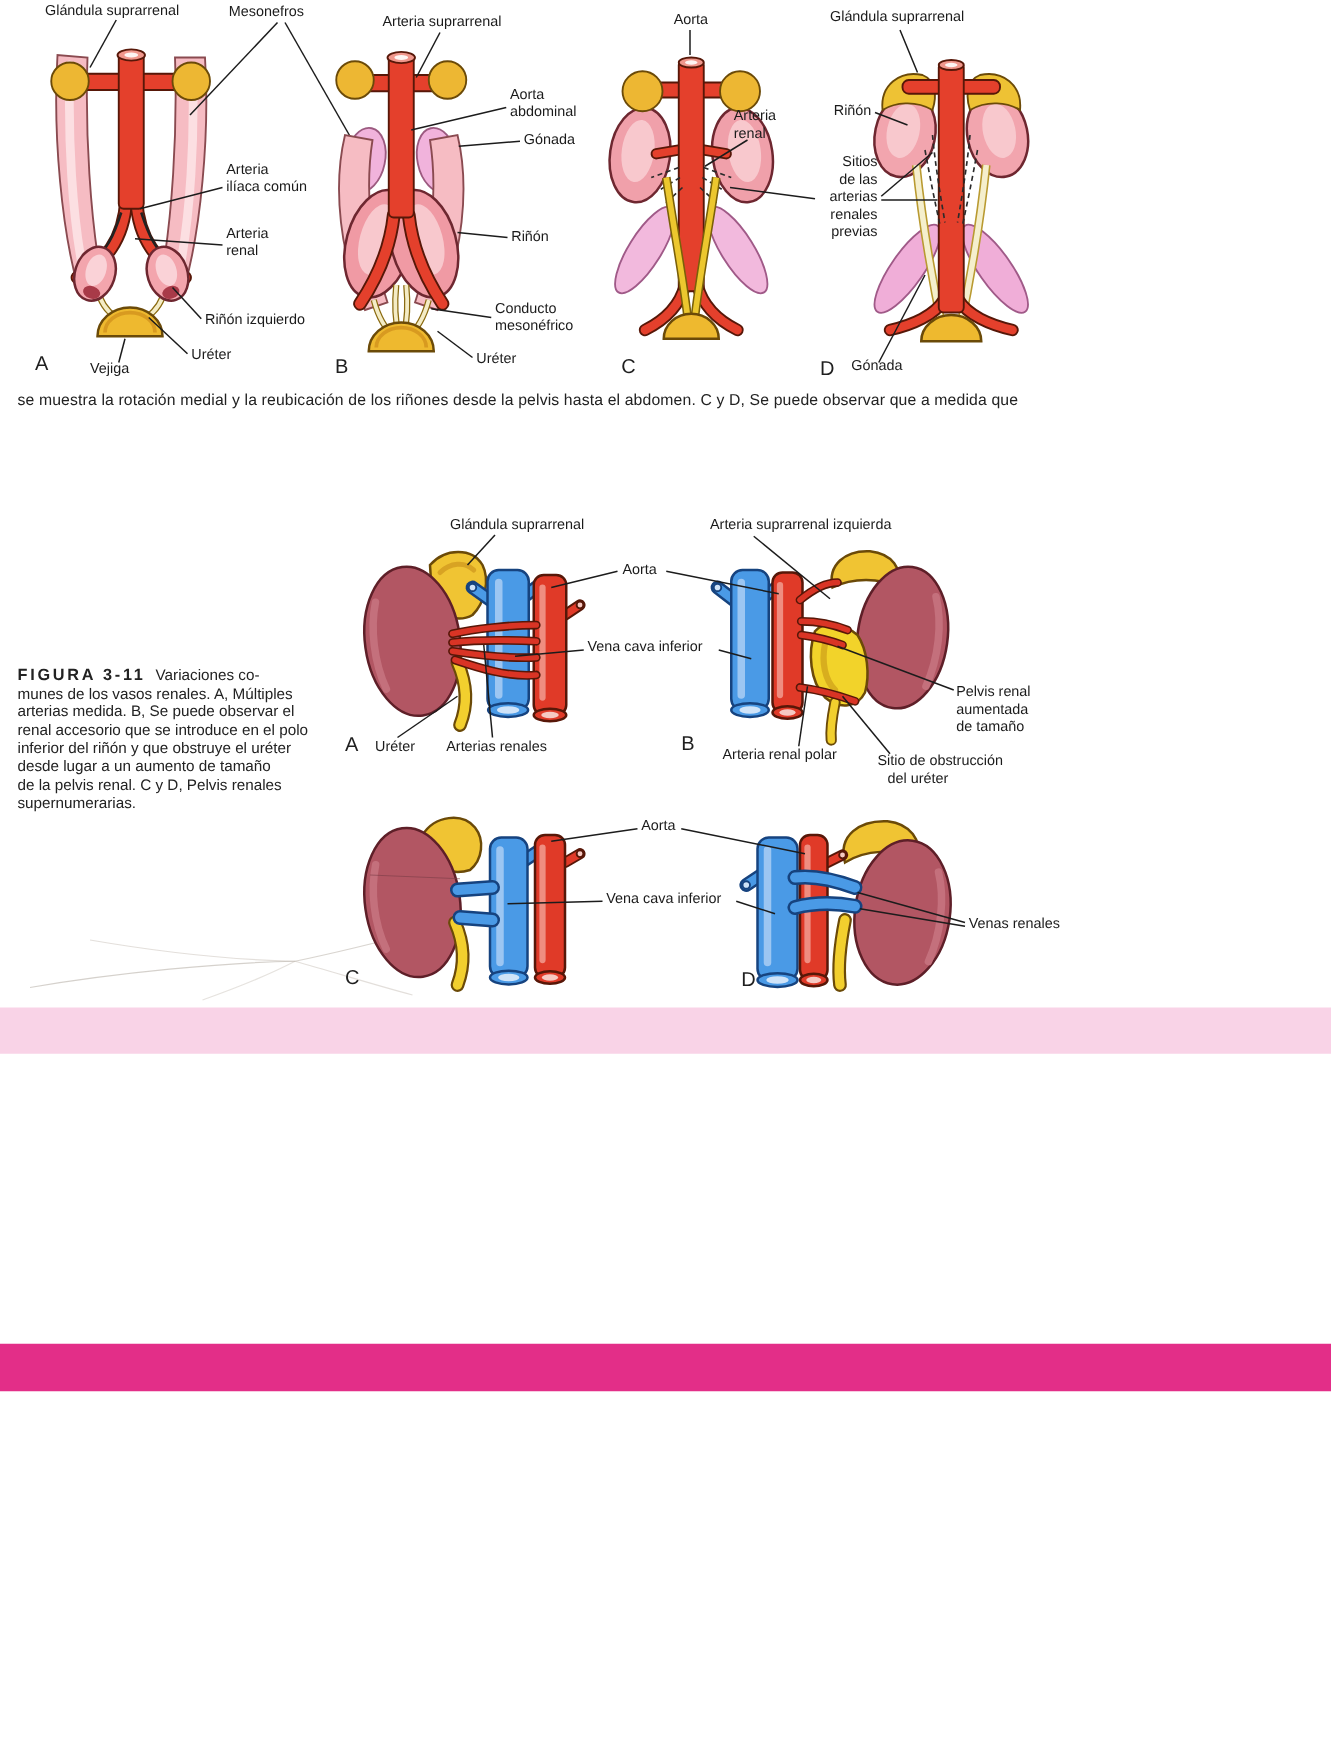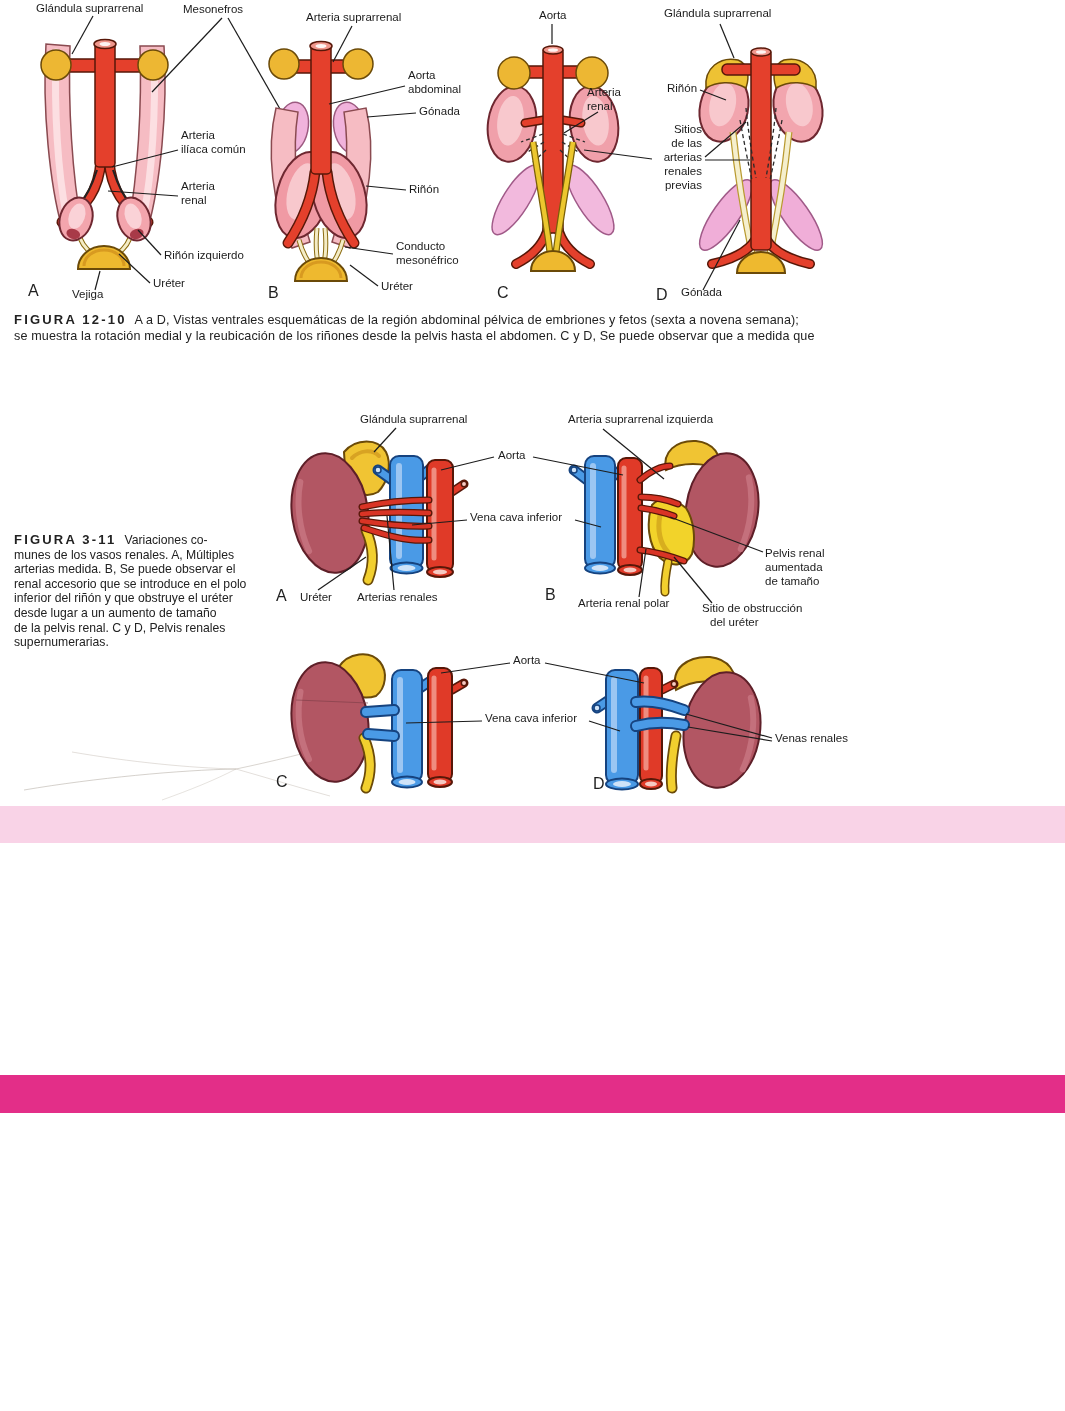--- a/index.html
+++ b/index.html
@@ -392,21 +392,20 @@
     <path class="ld" d="M772,741 L688,727"></path>
   </g>
   <text class="lbl" x="513" y="664">Aorta</text>
   <text class="lbl" x="485" y="722">Vena cava inferior</text>
   <text class="lbl" x="775" y="742">Venas renales</text>
   <text class="plt" x="276" y="787">C</text>
   <text class="plt" x="593" y="789">D</text>
 </svg>
 
   <div class="caption cap10">
-    <div><span class="caphead">FIGURA 12-10</span><span>A a D, Vistas ventrales esquemáticas de la región abdominal pélvica de embriones y fetos (sexta a novena semana);</span></div>
     <div>se muestra la rotación medial y la reubicación de los riñones desde la pelvis hasta el abdomen. C y D, Se puede observar que a medida que</div>
   </div>
 
   <div class="caption cap11">
     <div><span class="caphead">FIGURA 3-11</span><span>Variaciones co-</span></div>
     <div>munes de los vasos renales. A, Múltiples</div>
     <div>arterias medida. B, Se puede observar el</div>
     <div>renal accesorio que se introduce en el polo</div>
     <div>inferior del riñón y que obstruye el uréter</div>
     <div>desde lugar a un aumento de tamaño</div>

